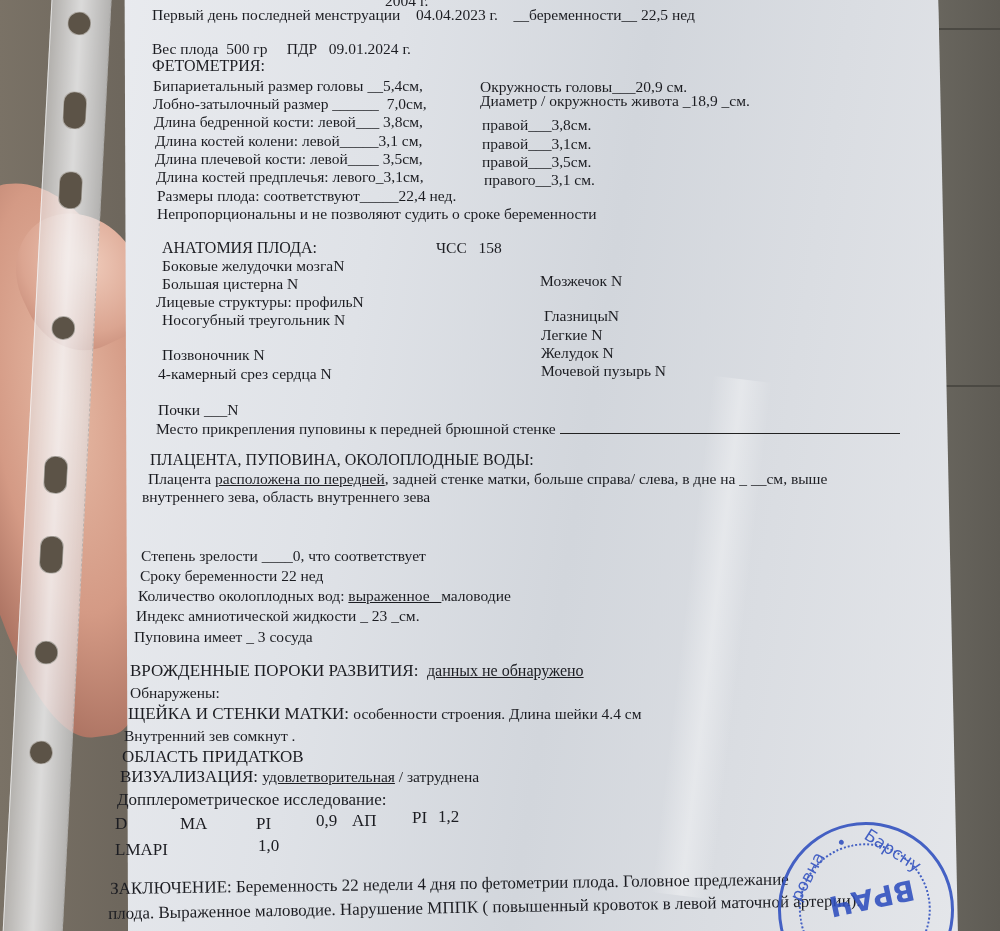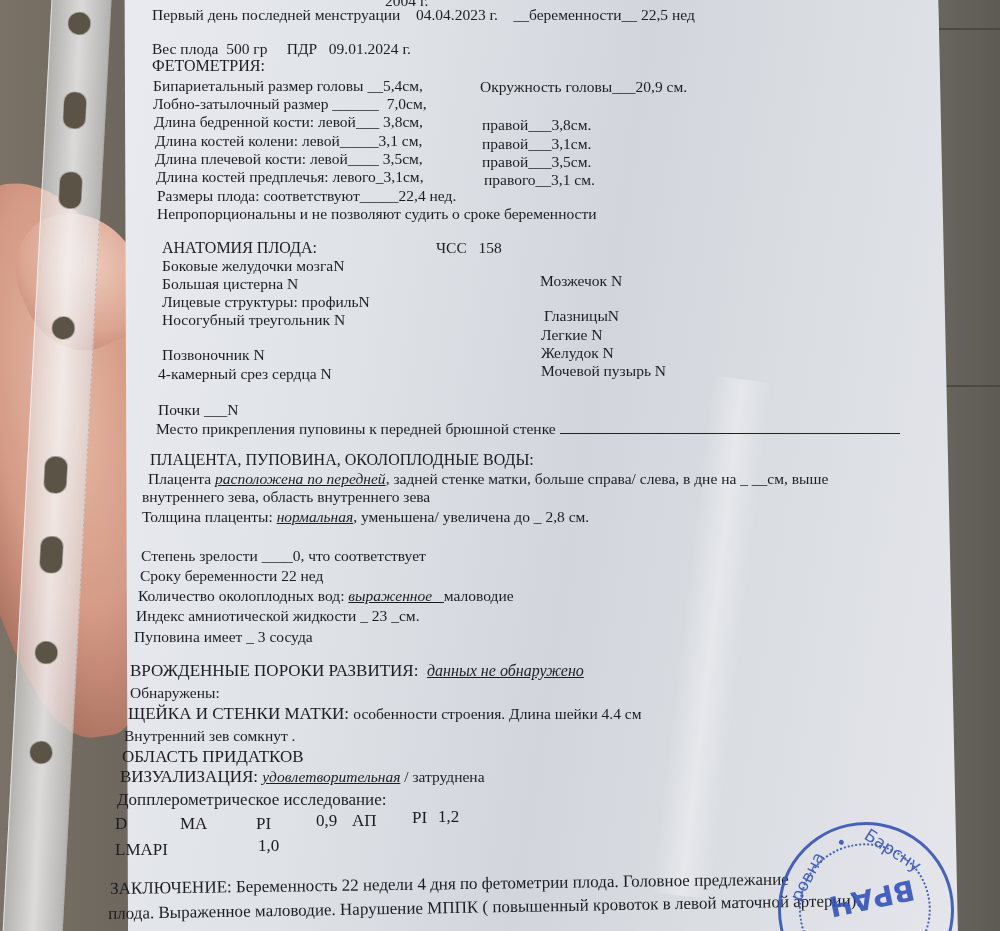--- a/index.html
+++ b/index.html
@@ -40,21 +40,21 @@
     transform:rotate(3deg); transform-origin:0 0; }
   .hole { position:absolute; background:#5c5347; border:1px solid rgba(255,255,255,.5); }
   .hole.round { width:22px; height:22px; border-radius:50%; }
   .hole.oval { width:22px; height:36px; border-radius:11px; }
 
   
   .doc { position:absolute; left:0; top:0; width:1000px; height:817px; color:#1c1d22; }
   .ln { position:absolute; white-space:nowrap; font-size:15.5px; line-height:18px; }
   .ln.h { font-size:16px; }
   .big { font-size:17px; }
-  .u { text-decoration:underline;font-style:italic; }
+  .u { text-decoration:underline; }
   .blank { display:inline-block; border-bottom:1px solid #222; height:12px; vertical-align:baseline; }
 
   
   .stamp { position:absolute; left:778px; top:822px; width:170px; height:170px;
     border:3px solid #2f4fbf; border-radius:50%; color:#2f4fbf; transform:rotate(-12deg); opacity:.88; }
   .stamp-inner { position:absolute; left:18px; top:18px; width:128px; height:128px;
     border:2px dotted #2f4fbf; border-radius:50%; }
   .stamp-text { position:absolute; font-family:"DejaVu Sans",sans-serif; font-size:17px; color:#2f4fbf; }
   .stamp-center { position:absolute; left:50px; top:58px; font-family:"DejaVu Sans",sans-serif;
     font-size:28px; font-weight:bold; color:#2f4fbf; transform:rotate(180deg); }
@@ -99,20 +99,21 @@
     <span>500 гр</span>&nbsp;&nbsp;&nbsp;&nbsp;
     <span>ПДР</span>&nbsp;&nbsp;
     <span>09.01.2024 г.</span>
   </div>
   <div class="ln h" style="left:152px;top:57px">ФЕТОМЕТРИЯ:</div>
 
   <div class="ln" style="left:153px;top:77px"><span>Бипариетальный размер головы __</span><span>5,4см,</span></div>
   <div class="ln" style="left:480px;top:78px"><span>Окружность головы___</span><span>20,9  см.</span></div>
 
   <div class="ln" style="left:153px;top:95px"><span>Лобно-затылочный размер ______</span>&nbsp;&nbsp;<span>7,0см,</span></div>
+  <div class="ln" style="left:480px;top:92px"><span>Диаметр / окружность живота _</span><span>18,9  _см.</span></div>
 
   <div class="ln" style="left:154px;top:113px"><span>Длина бедренной кости: левой___</span>&nbsp;<span>3,8см,</span></div>
   <div class="ln" style="left:482px;top:116px"><span>правой___</span><span>3,8см.</span></div>
 
   <div class="ln" style="left:155px;top:132px"><span>Длина костей колени:  левой_____</span><span>3,1   см,</span></div>
   <div class="ln" style="left:482px;top:135px"><span>правой___</span><span>3,1см.</span></div>
 
   <div class="ln" style="left:155px;top:150px"><span>Длина плечевой кости: левой____</span>&nbsp;<span>3,5см,</span></div>
   <div class="ln" style="left:482px;top:153px"><span>правой___</span><span>3,5см.</span></div>
 
@@ -120,38 +121,37 @@
   <div class="ln" style="left:484px;top:171px"><span>правого__</span><span>3,1 см.</span></div>
 
   <div class="ln" style="left:157px;top:187px"><span>Размеры плода:   соответствуют_____</span><span>22,4  нед.</span></div>
   <div class="ln" style="left:157px;top:205px">Непропорциональны и не позволяют судить о сроке беременности</div>
 
   <div class="ln h" style="left:162px;top:239px">АНАТОМИЯ ПЛОДА:</div>
   <div class="ln" style="left:436px;top:239px"><span>ЧСС</span>&nbsp;&nbsp;&nbsp;<span>158</span></div>
 
   <div class="ln" style="left:162px;top:257px">Боковые желудочки    мозгаN</div>
   <div class="ln" style="left:162px;top:275px">Большая цистерна    N</div>
-  <div class="ln" style="left:162px;top:293px">Лицевые структуры:    профильN</div>
+  <div class="ln" style="left:156px;top:293px">Лицевые структуры:    профильN</div>
   <div class="ln" style="left:162px;top:311px">Носогубный    треугольник  N</div>
   <div class="ln" style="left:162px;top:346px">Позвоночник    N</div>
   <div class="ln" style="left:158px;top:365px">4-камерный срез сердца  N</div>
   <div class="ln" style="left:158px;top:401px">Почки ___N</div>
 
   <div class="ln" style="left:540px;top:272px">Мозжечок N</div>
   <div class="ln" style="left:544px;top:307px">ГлазницыN</div>
   <div class="ln" style="left:541px;top:326px">Легкие      N</div>
   <div class="ln" style="left:541px;top:344px">Желудок N</div>
   <div class="ln" style="left:541px;top:362px">Мочевой  пузырь  N</div>
 
   <div class="ln" style="left:156px;top:420px"><span>Место прикрепления пуповины к  передней брюшной стенке</span>&nbsp;<span class="blank" style="width:340px"></span></div>
 
   <div class="ln h" style="left:150px;top:451px">ПЛАЦЕНТА, ПУПОВИНА, ОКОЛОПЛОДНЫЕ ВОДЫ:</div>
   <div class="ln" style="left:148px;top:470px"><span>Плацента</span>&nbsp;<span class="u">расположена по передней</span><span>, задней стенке матки, больше справа/ слева, в дне на _ __см, выше</span></div>
   <div class="ln" style="left:142px;top:488px">внутреннего зева, область внутреннего зева</div>
-  <div class="ln" style="left:142px;top:508px"><span>Толщина плаценты:</span>&nbsp;<span class="u">нормальная</span><span>, уменьшена/ увеличена до _  2,8   см.</span></div>
   <div class="ln" style="left:141px;top:547px">Степень зрелости ____0,   что  соответствует</div>
   <div class="ln" style="left:140px;top:567px">Сроку  беременности   22   нед</div>
   <div class="ln" style="left:138px;top:587px"><span>Количество околоплодных вод:</span>&nbsp;<span class="u">выраженное _</span><span>маловодие</span></div>
   <div class="ln" style="left:136px;top:607px">Индекс амниотической жидкости _ 23 _см.</div>
   <div class="ln" style="left:134px;top:628px">Пуповина имеет _ 3  сосуда</div>
 
   <div class="ln big" style="left:130px;top:662px"><span>ВРОЖДЕННЫЕ ПОРОКИ РАЗВИТИЯ:</span>&nbsp;&nbsp;<span class="u" style="font-size:16px">данных не обнаружено</span></div>
   <div class="ln" style="left:130px;top:684px">Обнаружены:</div>
   <div class="ln big" style="left:128px;top:705px"><span>ЩЕЙКА И СТЕНКИ МАТКИ:</span>&nbsp;<span style="font-size:15.5px">особенности строения. Длина  шейки 4.4  см</span></div>
   <div class="ln" style="left:124px;top:727px">Внутренний  зев  сомкнут .</div>

